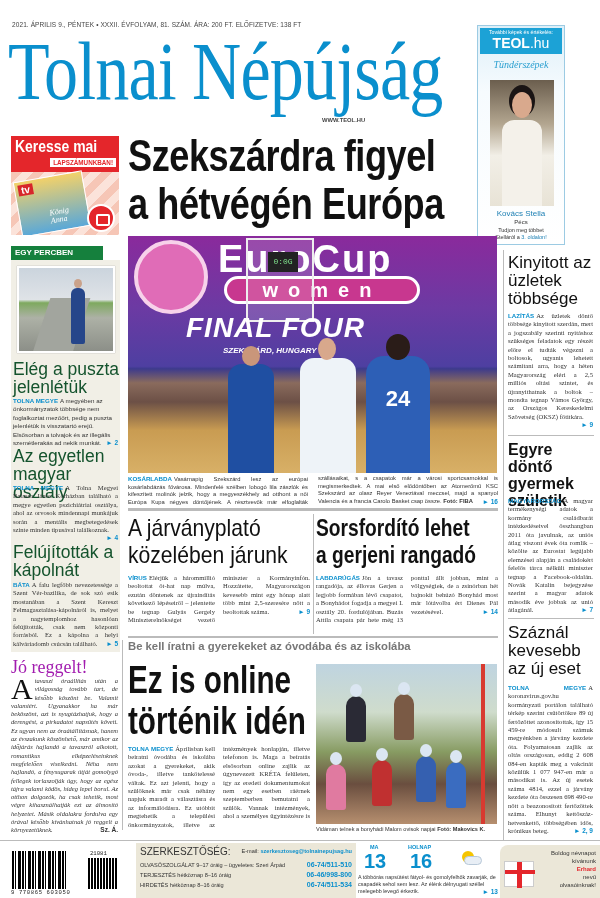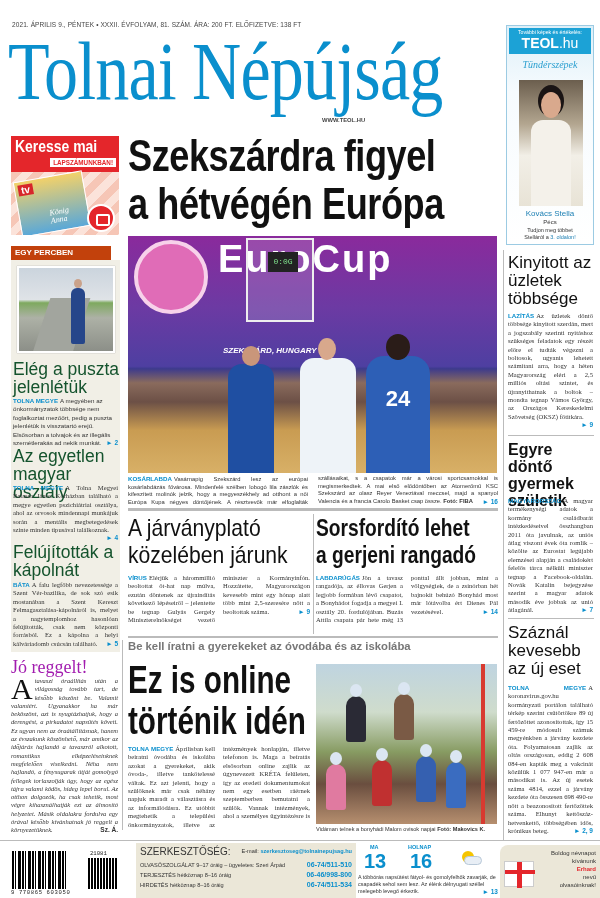--- a/index.html
+++ b/index.html
@@ -14,21 +14,21 @@
   .ref { color: #0a8fcd; font-family: "Liberation Sans", sans-serif; font-weight: bold; font-size: 6.5px; float: right; }
   .rule { position: absolute; background: #bbb; }
   .vrule { position: absolute; width: 1px; background: #bbb; }
 
   
   #dateline { left: 12px; top: 21px; font-size: 6.5px; color: #444; letter-spacing: 0.1px; }
   #masthead { left: 8px; top: 26px; width: 490px; font-family: "Liberation Serif", serif; font-size: 82px; line-height: 92px; color: #0a8fcd; transform: scaleX(0.83); transform-origin: left top; letter-spacing: -1px; white-space: nowrap; }
   #website { left: 322px; top: 117px; font-size: 5.8px; font-weight: bold; color: #444; }
 
   
-  #teol-box { left: 506px; top: 25px; width: 88px; height: 220px; border: 1px solid #9ccbe3; background: linear-gradient(#ddeff8, #f6fbfe 30%, #ffffff); }
+  #teol-box { left: 477px; top: 25px; width: 88px; height: 220px; border: 1px solid #9ccbe3; background: linear-gradient(#ddeff8, #f6fbfe 30%, #ffffff); }
   #teol-top { position: absolute; left: 2px; top: 2px; width: 82px; height: 26px; background: #1ca2d6; text-align: center; color: #fff; }
   #teol-more { font-size: 5.2px; display: block; padding-top: 1px; }
   #teol-logo { font-size: 14px; font-weight: bold; line-height: 16px; }
   #teol-logo span { font-weight: normal; }
   #teol-script { position: absolute; left: 8px; top: 33px; width: 70px; text-align: center; font-style: italic; color: #2a9fd0; font-size: 10px; }
   #teol-photo { position: absolute; left: 12px; top: 54px; width: 64px; height: 126px; background: linear-gradient(180deg, #6b5e4e 0%, #b3a690 35%, #f2efe7 60%, #e8e3d6 100%); }
   #teol-photo .head { position: absolute; left: 22px; top: 12px; width: 20px; height: 26px; border-radius: 50%; background: #d9a98d; box-shadow: 0 -4px 0 3px #1a1414; }
   #teol-photo .torso { position: absolute; left: 12px; top: 40px; width: 40px; height: 86px; background: #f4f1ea; border-radius: 12px 12px 0 0; }
   #teol-name { position: absolute; left: 0; top: 183px; width: 86px; text-align: center; font-size: 8px; color: #1c7fb3; }
   #teol-city { position: absolute; left: 0; top: 193px; width: 86px; text-align: center; font-size: 6px; color: #333; }
@@ -41,21 +41,21 @@
   #tv-head { position: absolute; left: 4px; top: 1px; font-family: "Liberation Sans", sans-serif; font-weight: bold; font-size: 17px; color: #fff; transform: scaleX(0.82); transform-origin: left top; white-space: nowrap; }
   #tv-sub { position: absolute; right: 3px; top: 22px; background: #fff; color: #e4262b; font-family: "Liberation Sans", sans-serif; font-weight: bold; font-size: 6.3px; padding: 1px 3px; }
   #tv-stripes { position: absolute; left: 0; top: 36px; width: 108px; height: 63px; background: repeating-linear-gradient(135deg, #f6c6b6 0 8px, #fbe3da 8px 16px); }
   #tv-mag { position: absolute; left: 6px; top: 40px; width: 70px; height: 56px; background: linear-gradient(#f2d16a, #5aa8d8); transform: rotate(-10deg); border: 1px solid #fff; }
   #tv-mag-logo { position: absolute; left: 3px; top: 3px; background: #d7262b; color: #fff; font-family: "Liberation Sans", sans-serif; font-weight: bold; font-size: 10px; padding: 0 3px; }
   #tv-mag-name { position: absolute; left: 30px; top: 32px; font-style: italic; color: #fff; font-size: 8px; line-height: 8px; }
   #tv-circle { position: absolute; left: 76px; top: 68px; width: 28px; height: 28px; border-radius: 50%; background: #e4262b; border: 2px solid #fff; }
   #tv-circle::after { content: ""; position: absolute; left: 7px; top: 8px; width: 10px; height: 8px; border: 2px solid #fff; border-radius: 2px; }
 
   
-  #egy-bar { left: 11px; top: 246px; width: 100px; height: 14px; background: #c2410c; color: #fff; font-family: "Liberation Sans", sans-serif; font-weight: bold; font-size: 8px; padding: 2px 4px; }
+  #egy-bar { left: 11px; top: 246px; width: 92px; height: 14px; background: #15803d; color: #fff; font-family: "Liberation Sans", sans-serif; font-weight: bold; font-size: 8px; padding: 2px 4px; }
   #left-col-bg { left: 11px; top: 260px; width: 109px; height: 392px; background: #f1efe6; }
   #egy-photo { left: 17px; top: 266px; width: 98px; height: 87px; border: 2px solid #fff; box-shadow: 0 0 1px #999; background: linear-gradient(180deg, #cbd4dd 0%, #dfe3e7 38%, #7ea95f 42%, #adb1a6 60%, #8c8f88 100%); overflow: hidden; }
   #egy-photo .road { position: absolute; left: 20px; top: 30px; width: 40px; height: 70px; background: #a2a59e; transform: skewX(-18deg); }
   #egy-photo .man { position: absolute; left: 52px; top: 20px; width: 14px; height: 56px; background: #26468a; border-radius: 6px 6px 2px 2px; }
   #egy-photo .man::before { content: ""; position: absolute; left: 3px; top: -9px; width: 8px; height: 9px; border-radius: 50%; background: #caa28a; }
 
   .left-h { position: absolute; left: 13px; width: 108px; font-family: "Liberation Sans", sans-serif; font-size: 17.5px; line-height: 18px; color: #14532d; }
   .left-b { position: absolute; left: 13px; width: 105px; }
 
   
@@ -199,22 +199,24 @@
 
 <div class="vrule" style="left:122px; top:640px; height:190px;"></div>
 
 <div class="abs" id="main-head">
   <div>Szekszárdra figyel</div>
   <div>a hétvégén Európa</div>
 </div>
 <div class="abs" id="main-photo">
   <div class="logo-ball"></div>
   <div class="logo-txt">EuroCup</div>
+  <div class="logo-women">women</div>
   <div class="board"></div>
   <div class="score">0:0G</div>
+  <div class="ff">FINAL FOUR</div>
   <div class="sh">SZEKSZÁRD, HUNGARY</div>
   <div class="p1"></div>
   <div class="p2"></div>
   <div class="p3">24</div>
 </div>
 <div class="abs" id="main-caption">
   <span class="kicker">KOSÁRLABDA</span><span>Vasárnapig Szekszárd lesz az európai kosárlabdázás fővárosa. Mindenfelé szélben lobogó lila zászlók és kifeszített molinók jelzik, hogy a megyeszékhely ad otthont a női Európa Kupa négyes döntőjének. A résztvevők már elfoglalták szállásaikat, s a csapatok már a városi sportcsarnokkal is megismerkedtek. A mai első elődöntőben az Atomerőmű KSC Szekszárd az olasz Reyer Veneziával meccsel, majd a spanyol Valencia és a francia Carolo Basket csap össze.</span>
   <b>Fotó: FIBA</b>
   <span class="ref">► 16</span>
 </div>

